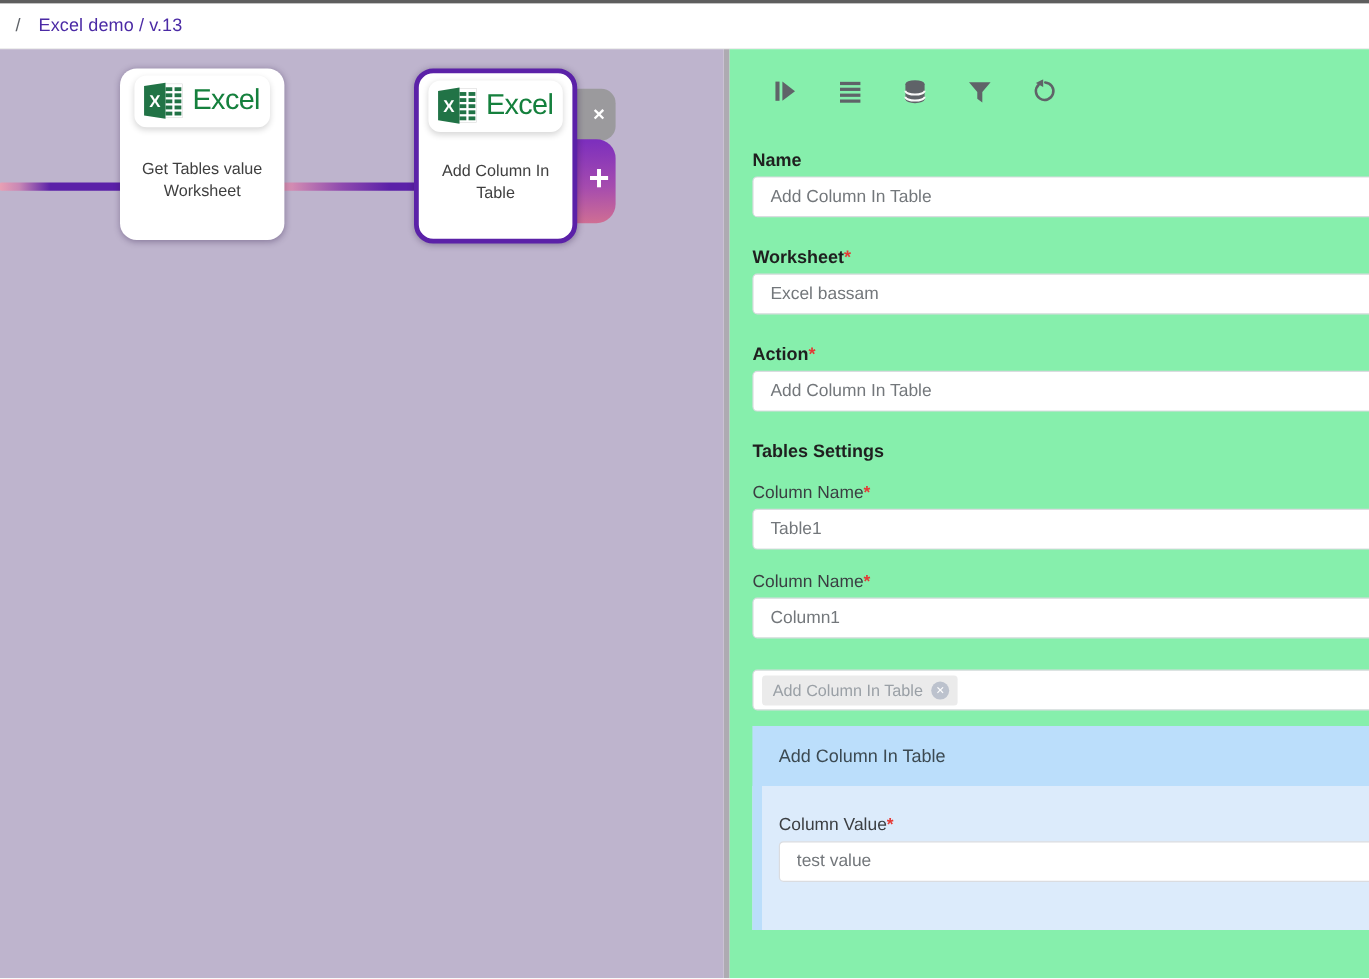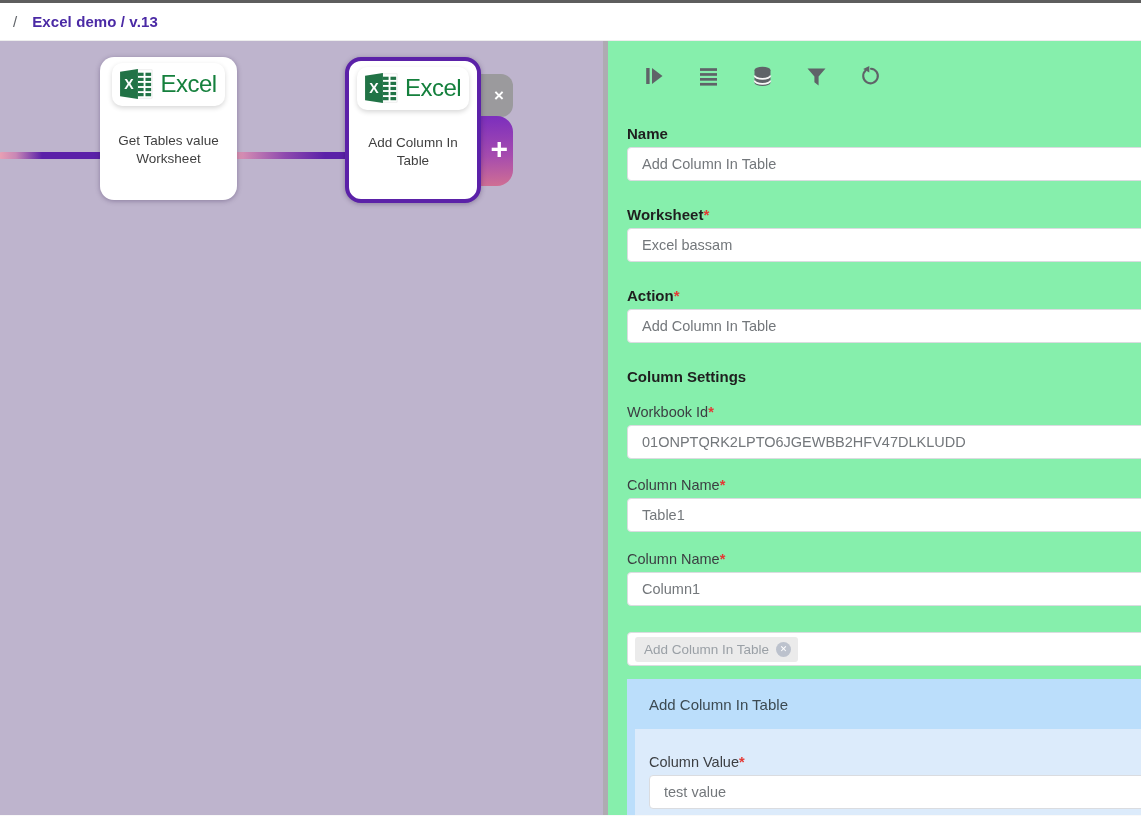--- a/index.html
+++ b/index.html
@@ -4,21 +4,21 @@
 <style>
   * { box-sizing: border-box; margin: 0; padding: 0; }
   html,body { width:1141px; height:816px; overflow:hidden;
     font-family:"Liberation Sans", sans-serif; background:#f9f9f9; }
 
   
   .top-edge { height:3px; background:#5e5e5e; }
   .topbar { height:38px; background:#ffffff; display:flex; align-items:center;
     padding-left:13px; border-bottom:1px solid #ededed; }
   .crumb-slash { color:#5f6368; font-size:15px; margin-right:15px; }
-  .crumb-path { color:#4b2aa5; font-size:15px; font-weight:700; letter-spacing:.1px; }
+  .crumb-path { color:#4b2aa5; font-size:15px; font-weight:400; letter-spacing:.1px; }
 
   
   .main { display:flex; height:774px; }
   .canvas { position:relative; width:603px; background:#beb4cd; overflow:hidden; flex:none; }
   .divider { width:5px; background:#aeabb2; flex:none; }
   .panel { flex:1; background:#86efac; overflow:hidden; position:relative; }
 
   
   .edge { position:absolute; height:7px; top:111px; z-index:1; border-radius:1px; }
   .edge-a { left:0; width:112px;
@@ -212,27 +212,22 @@
           <span>Worksheet</span><span class="req">*</span></label>
         <input class="f-input" type="text" value="Excel bassam" style="">
       </div>
 
       <div class="group g-action">
         <label class="f-label bold">
           <span>Action</span><span class="req">*</span></label>
         <input class="f-input" type="text" value="Add Column In Table" style="">
       </div>
 
-      <div class="heading">Column Settings</div>
-
-      <div class="group g-workbook">
-        <label class="f-label">
-          <span>Workbook Id</span><span class="req">*</span></label>
-        <input class="f-input" type="text" value="01ONPTQRK2LPTO6JGEWBB2HFV47DLKLUDD" style="">
-      </div>
+      <div class="heading">Tables Settings</div>
+
 
       <div class="group g-table">
         <label class="f-label">
           <span>Column Name</span><span class="req">*</span></label>
         <input class="f-input" type="text" value="Table1" style="">
       </div>
 
       <div class="group g-column">
         <label class="f-label">
           <span>Column Name</span><span class="req">*</span></label>

